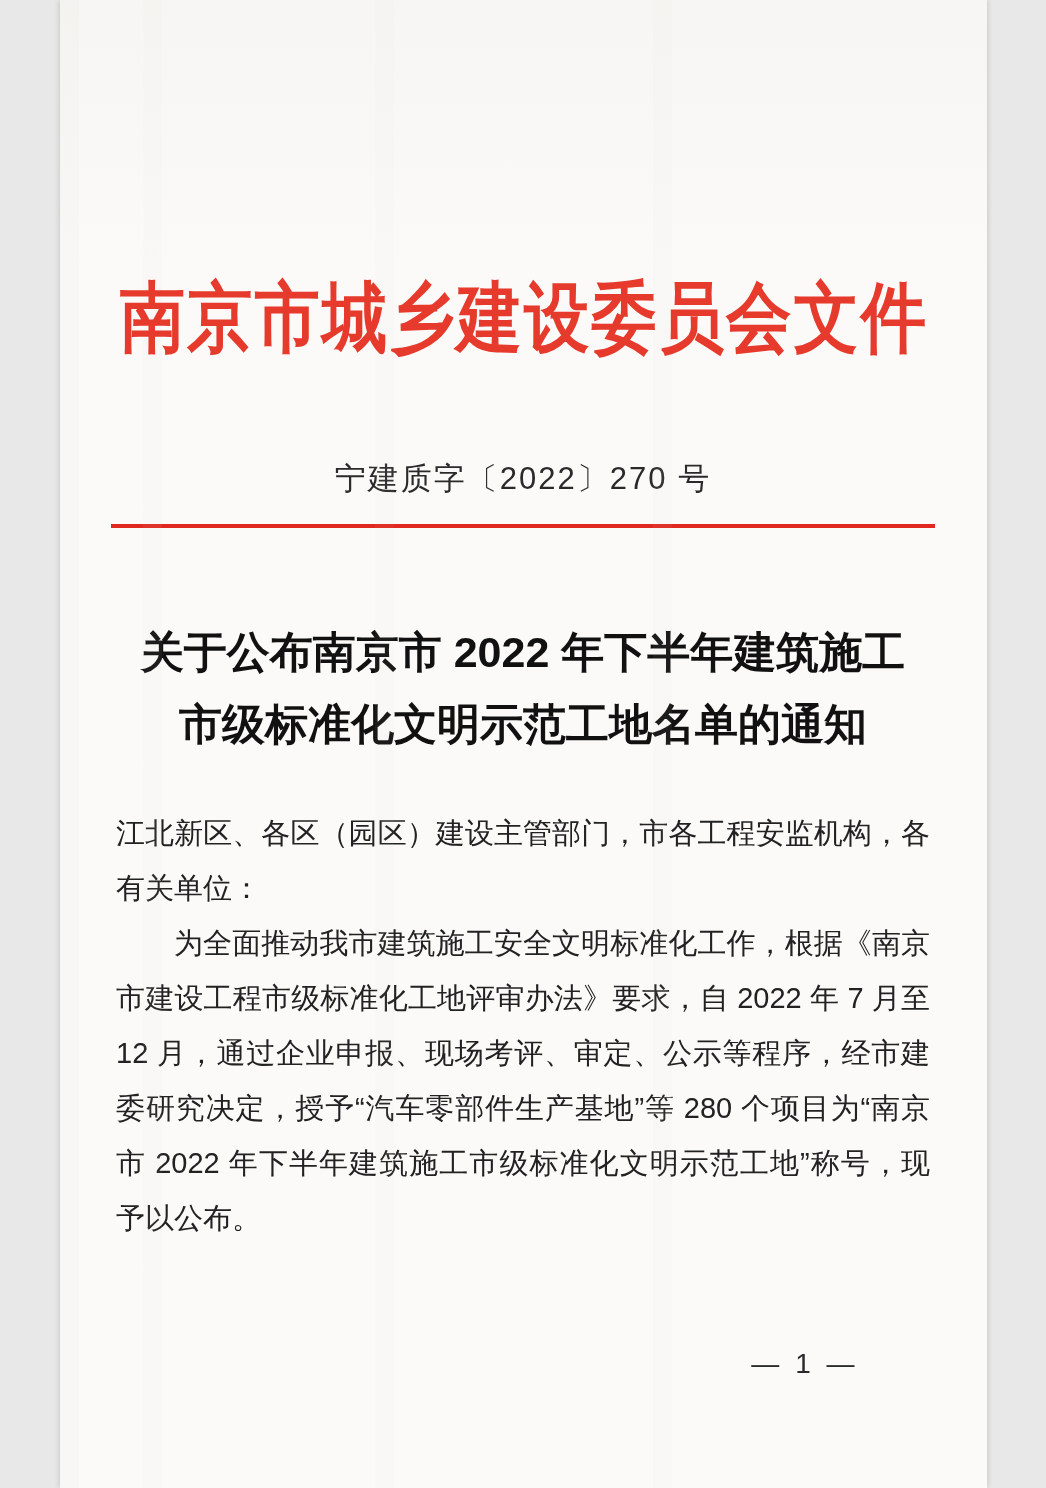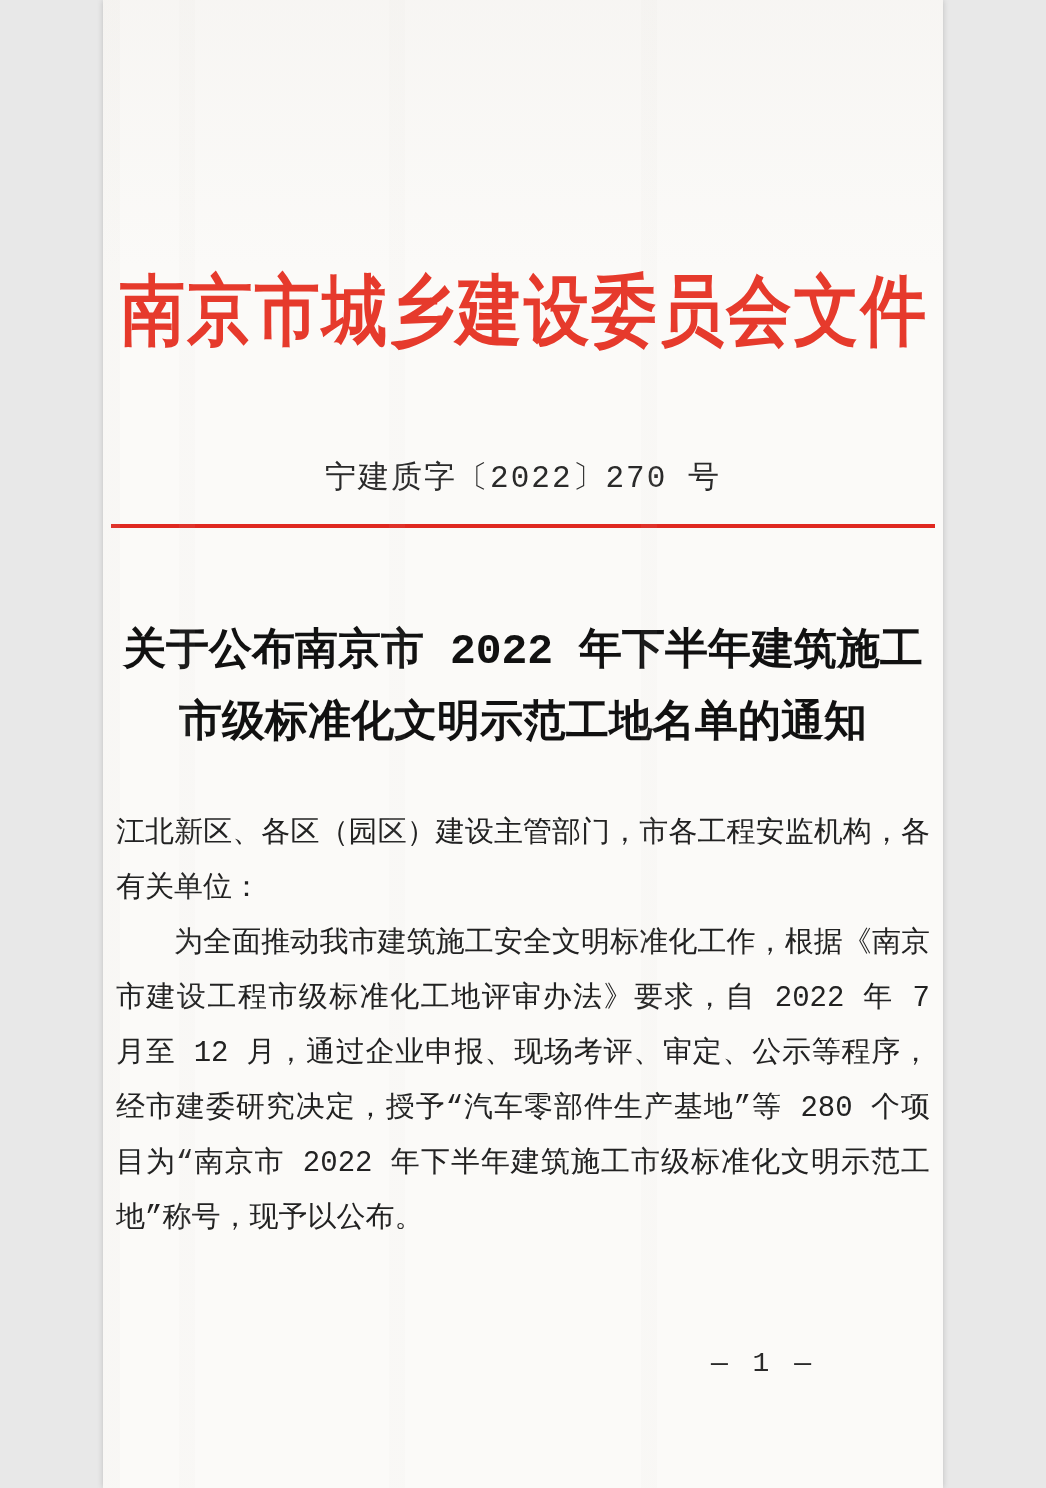--- a/index.html
+++ b/index.html
@@ -2,27 +2,27 @@
 <html style="--paper-bg: #fbfaf8; --ink: #1c1c1c; --accent-red: #e63a2c; --rule-red: #e02820;"><head>
 <meta charset="utf-8">
 <style>
   html, body {
     margin: 0;
     padding: 0;
     background: #e8e8e8;
   }
   .page {
     position: relative;
-    width: 840px;
+    width: 927px;
     height: 1488px;
     margin: 0 auto;
     background: var(--paper-bg, #fbfaf8);
     box-sizing: border-box;
     overflow: hidden;
-    font-family: Liberation Mono, monospace;
+    font-family: Liberation Sans, sans-serif;
     color: var(--ink, #1c1c1c);
     box-shadow: 0 0 6px rgba(0,0,0,.18);
   }
   
   .page::before {
     content: "";
     position: absolute;
     inset: 0;
     background:
       linear-gradient(90deg, rgba(210,205,198,.07) 0 2%, transparent 2% 9%, rgba(214,210,204,.06) 9% 11%, transparent 11% 34%, rgba(210,206,200,.05) 34% 36%, transparent 36% 64%, rgba(212,208,202,.06) 64% 66%, transparent 66% 100%),

